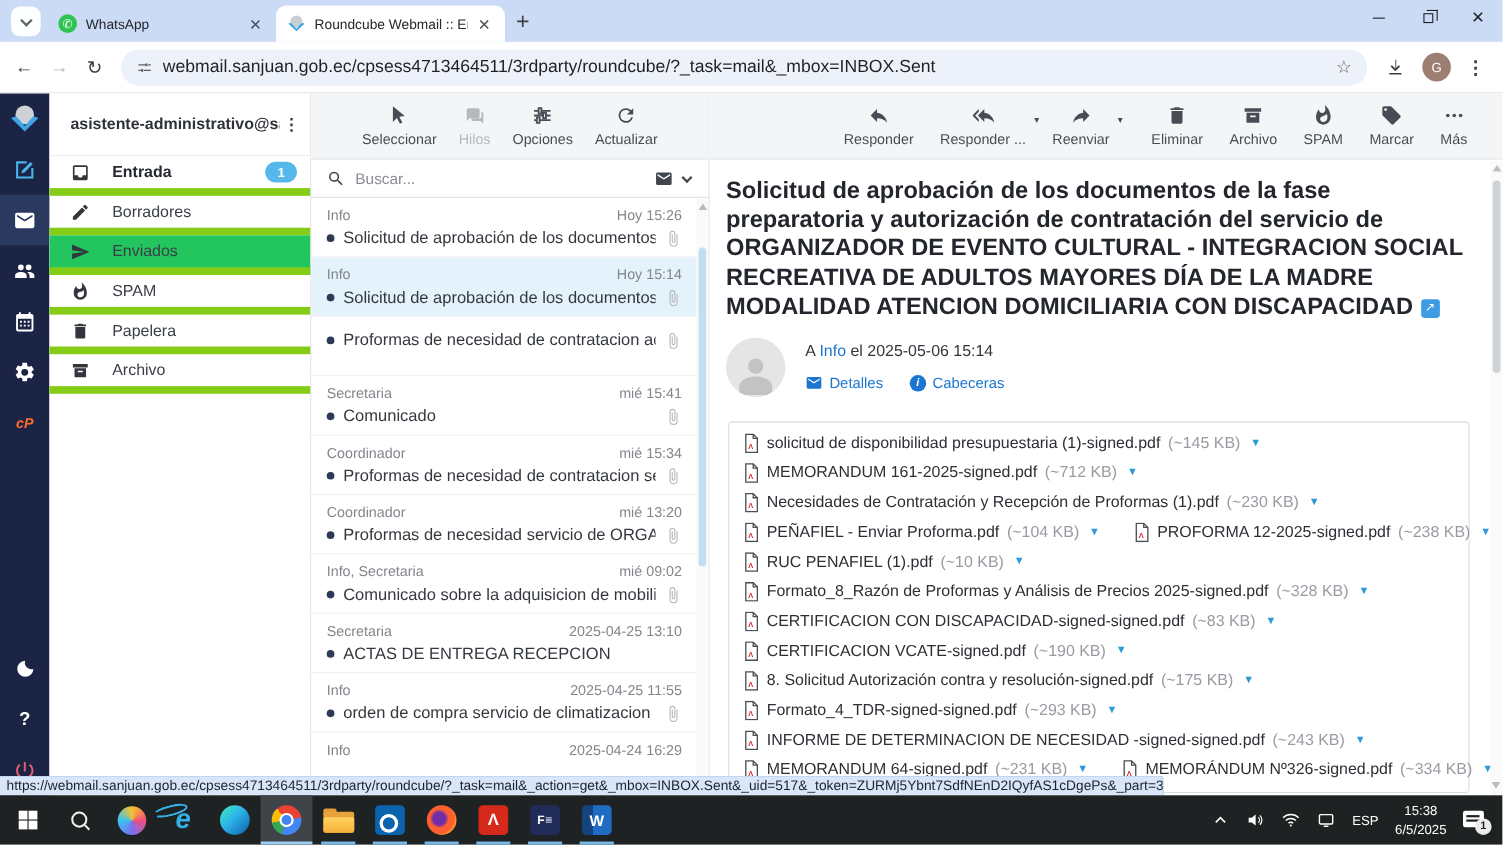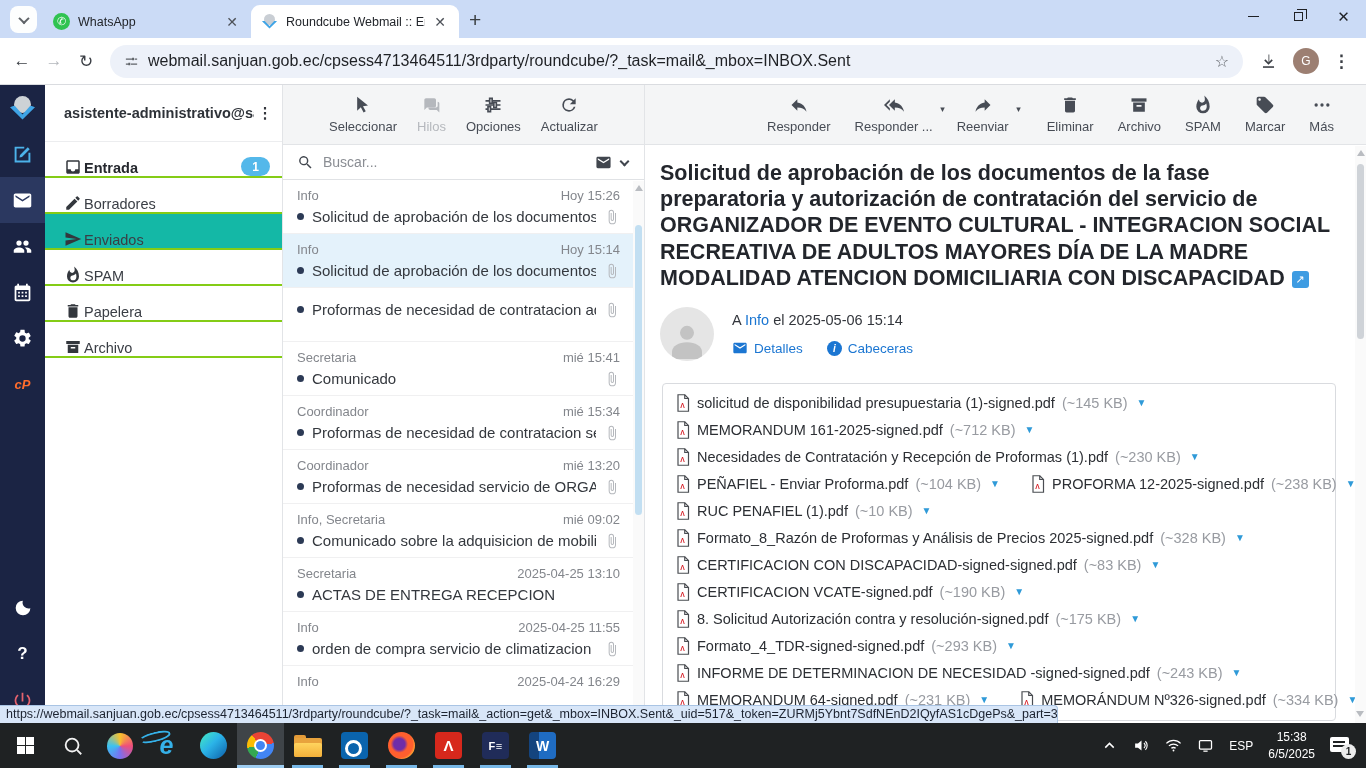--- a/index.html
+++ b/index.html
@@ -50,22 +50,22 @@
   .rc-logo .ball { position:absolute; left:5px; top:0; width:17px; height:17px; border-radius:50%; background:#cdd2d6; }
   .rc-logo .box { position:absolute; left:1px; top:10px; width:25px; height:14px; background:#3fa4e6; clip-path:polygon(0 12%,50% 100%,100% 12%,82% 0,50% 64%,18% 0); }
   .cp-logo { color:#ff6c2c; font-size:13px; font-weight:bold; font-style:italic; }
   .help-q { color:#fff; font-size:17px; font-weight:bold; }
   .power svg { fill:#e4626e; }
 
   .folders { width:238px; border-right:1px solid #e2e4e7; display:flex; flex-direction:column; background:#fff; flex:none; }
   .account { height:57px; display:flex; align-items:center; padding:0 6px 0 19px; border-bottom:1px solid #ecedef; flex:none; }
   .account .name { flex:1; font-size:14.5px; font-weight:bold; color:#2e3238; white-space:nowrap; overflow:hidden; }
   .account .dots { color:#33363c; font-size:15px; font-weight:bold; width:22px; text-align:center; }
-  .folder { height:36px; display:flex; align-items:flex-end; gap:1px; padding:0 12px 0 19px; font-size:14.5px; color:#3a3e45; border-bottom:2px solid #84cc16; }
-  .folder.selected { background:#14b8a6; }
+  .folder { height:36px; display:flex; align-items:center; gap:19px; padding:0 12px 0 19px; font-size:14.5px; color:#3a3e45; border-bottom:7px solid #84cc16; }
+  .folder.selected { background:#22c55e; }
   .folder.bold .flabel { font-weight:bold; color:#25282e; }
   .fic { width:19px; display:flex; color:#33373d; flex:none; }
   .fic svg { width:18px; height:18px; fill:currentColor; }
   .badge { margin-left:auto; background:#54b8ea; color:#fff; font-size:12px; font-weight:bold; padding:2.5px 11px; border-radius:11px; }
 
   .list { width:362px; border-right:1px solid #e2e4e7; display:flex; flex-direction:column; min-height:0; position:relative; flex:none; }
   .strip-toolbar { height:60px; background:#f4f5f6; border-bottom:1px solid #e2e4e7; display:flex; align-items:center; justify-content:center; gap:20px; flex:none; }
   .tbtn { display:flex; flex-direction:column; align-items:center; gap:4px; font-size:13px; color:#474c55; position:relative; }
   .tbtn svg { width:20px; height:20px; fill:currentColor; }
   .tbtn.disabled { color:#b5b8bd; }

